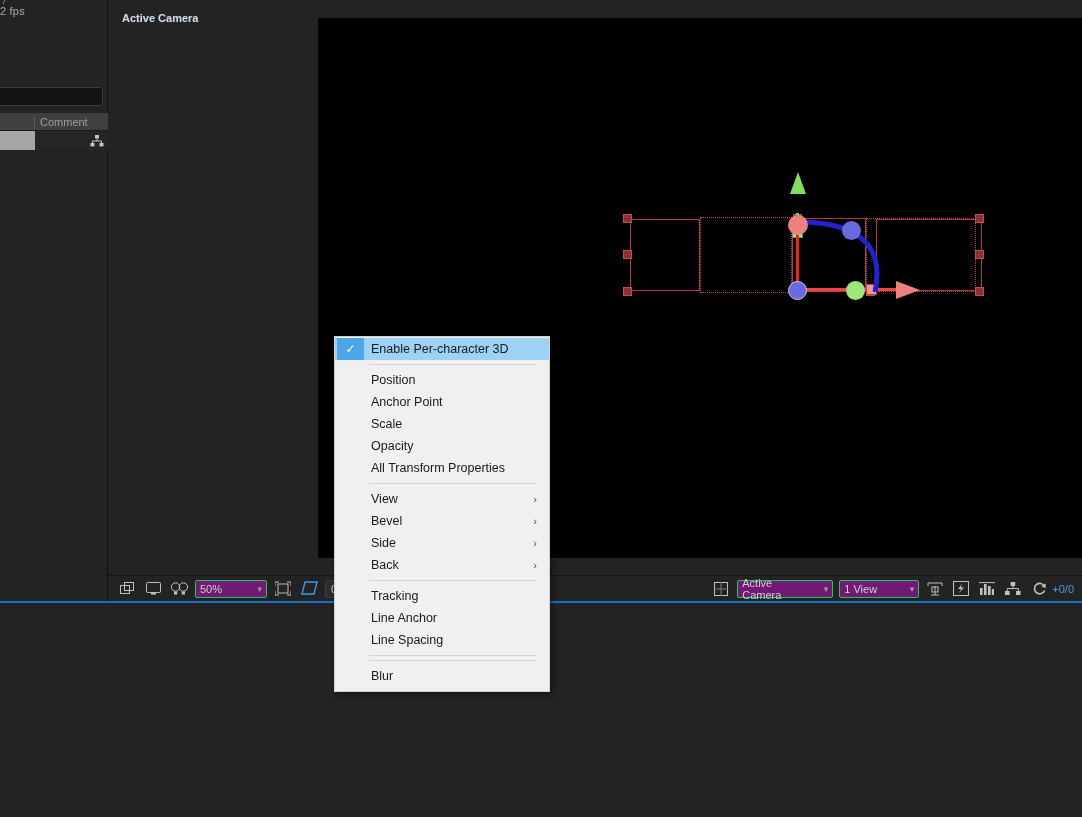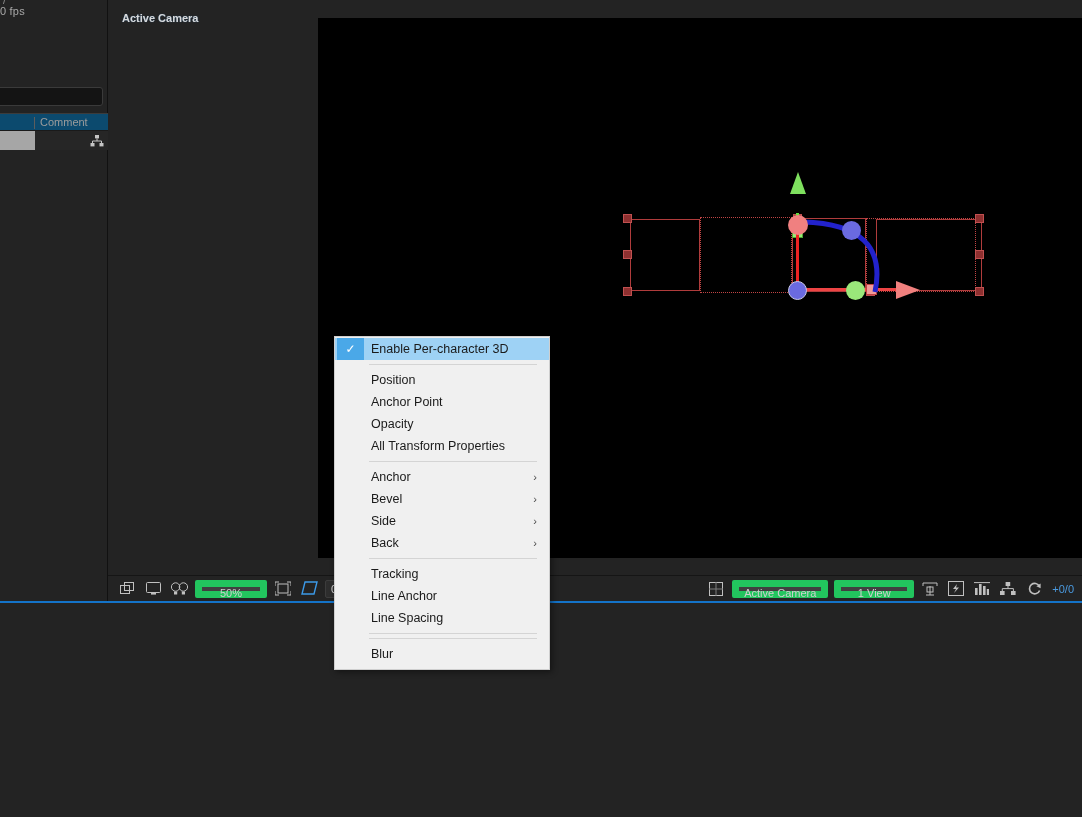--- a/index.html
+++ b/index.html
@@ -23,21 +23,21 @@
   }
   #fps-slash {
     position:absolute; left:3px; top:-6px; font-size:11px; color:#8d8d8d;
   }
   #project-search {
     position:absolute; left:-50px; top:87px; width:153px; height:19px;
     background:#141414; border:1px solid #3a3a3a; border-radius:3px;
   }
   #project-colhead {
     position:absolute; left:0; top:113px; width:108px; height:18px;
-    background:#0c4a6e; border-top:1px solid #3c3c3c; border-bottom:1px solid #1a1a1a;
+    background:#404040; border-top:1px solid #3c3c3c; border-bottom:1px solid #1a1a1a;
   }
   #project-colhead .divider {
     position:absolute; left:34px; top:3px; width:1px; height:12px; background:#5d5d5d;
   }
   #comment-header {
     position:absolute; left:40px; top:2px; font-size:11px; color:#9c9c9c;
   }
   #project-row {
     position:absolute; left:0; top:131px; width:108px; height:19px;
     background:#262626;
@@ -82,32 +82,31 @@
     position:absolute; left:108px; top:575px; width:974px; height:26px;
     background:#232323; border-top:1px solid #151515;
     display:flex; align-items:center;
   }
   .tb-icon {
     width:22px; height:18px; margin:0 2px; position:relative;
     display:flex; align-items:center; justify-content:center;
     color:#c0c0c0;
   }
   .tb-select {
-    height:18px; background:#404040; border:7px solid #22c55e; border-radius:2px;
+    height:18px; background:#701a75; border:1px solid #22c55e; border-radius:2px;
     display:flex; align-items:center; padding:0 4px; font-size:11px; color:#cfcfcf;
     margin:0 3px;
-    flex-direction:column;
   }
   .tb-select .caret { margin-left:auto; padding-left:10px; font-size:9px; color:#9b9b9b; }
   .tb-field {
     height:18px; background:#2d2d2d; border:1px solid #3c3c3c; border-radius:2px;
     display:flex; align-items:center; padding:0 5px; font-size:11px; color:#d6d6d6;
     margin:0 3px; font-family:"Liberation Sans",sans-serif;
   }
-  #render-count { font-size:11px; color:#4a9ae0; margin-left:5px; }
+  #render-count { font-size:11px; color:#4a9ae0; }
 
   
   #panel-focus-line {
     position:absolute; left:0; top:601px; width:1082px; height:2px; background:#1473c8;
   }
 
   
   #timeline-panel {
     position:absolute; left:0; top:603px; width:1082px; height:214px;
     background:#232323;
@@ -135,21 +134,21 @@
   }
   .menu-sep { height:1px; background:#d4d4d4; margin:4px 12px 4px 34px; }
 </style>
 </head>
 <body>
 
 <div id="root">
 
   <div id="project-panel">
     <div id="fps-slash">/</div>
-    <div id="fps-label">0 fps</div>
+    <div id="fps-label">2 fps</div>
     <div id="project-search"></div>
     <div id="project-colhead">
       <div class="divider"></div>
       <div id="comment-header">Comment</div>
     </div>
     <div id="project-row">
       <div class="sel"></div>
       <div class="node-icon">
         <svg width="14" height="13" viewBox="0 0 14 13">
           <rect x="5" y="0" width="4" height="3.4" fill="#c6c6c6"></rect>
@@ -337,28 +336,31 @@
         <span>Enable Per-character 3D</span>
       </div>
       <div class="menu-sep"></div>
       <div class="menu-item">
         <span>Position</span>
       </div>
       <div class="menu-item">
         <span>Anchor Point</span>
       </div>
       <div class="menu-item">
+        <span>Scale</span>
+      </div>
+      <div class="menu-item">
         <span>Opacity</span>
       </div>
       <div class="menu-item">
         <span>All Transform Properties</span>
       </div>
       <div class="menu-sep"></div>
       <div class="menu-item">
-        <span>Anchor</span>
+        <span>View</span>
         <span class="submenu-arrow">›</span>
       </div>
       <div class="menu-item">
         <span>Bevel</span>
         <span class="submenu-arrow">›</span>
       </div>
       <div class="menu-item">
         <span>Side</span>
         <span class="submenu-arrow">›</span>
       </div>

